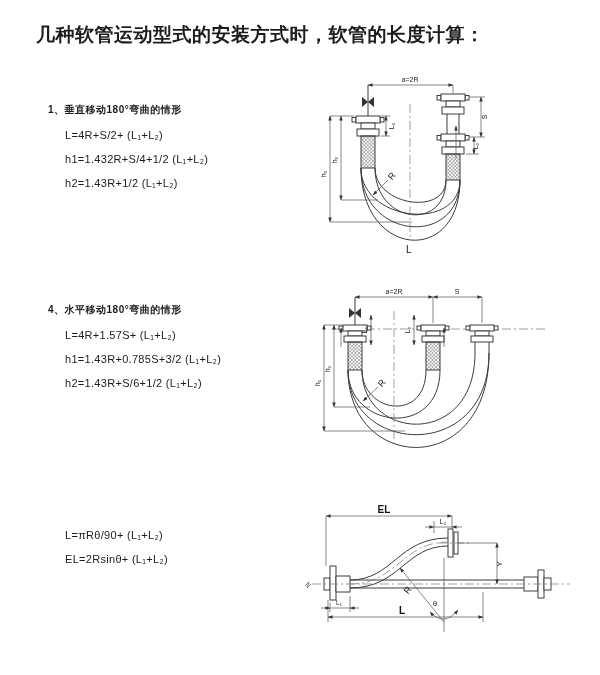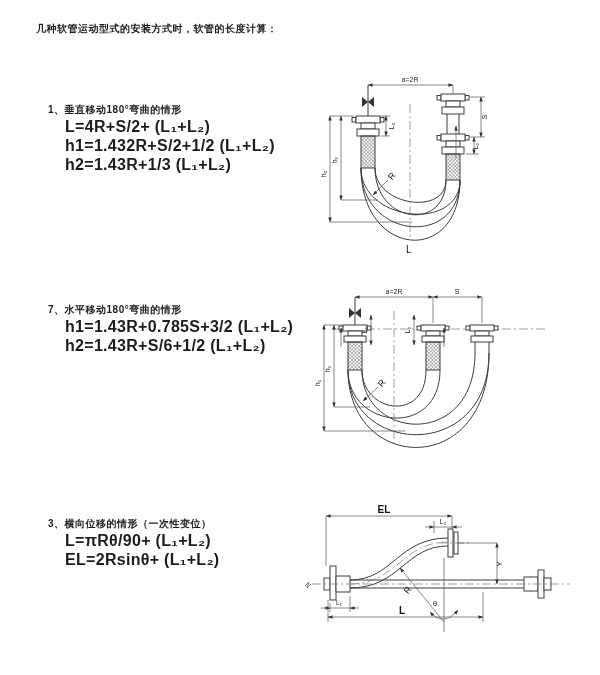--- a/index.html
+++ b/index.html
@@ -2,26 +2,26 @@
 <html><head>
 <meta charset="utf-8">
 <style>
   html,body{margin:0;padding:0;}
   body{
     width:600px;height:675px;background:#ffffff;position:relative;
     font-family:"Liberation Sans","DejaVu Sans",sans-serif;color:#1c1c1c;
     overflow:hidden;
   }
   .page-title{
-    position:absolute;left:36px;top:22px;font-size:10px;font-weight:700;
+    position:absolute;left:36px;top:22px;font-size:19px;font-weight:700;
     letter-spacing:.5px;white-space:nowrap;
   }
   .sec{position:absolute;width:280px;}
   .sec-heading{font-size:10px;font-weight:700;letter-spacing:.5px;white-space:nowrap;}
-  .formula{font-size:16px;font-weight:700;padding-left:17px;margin-top:1px;
+  .formula{font-size:11px;font-weight:400;padding-left:17px;margin-top:12px;
     letter-spacing:.3px;white-space:nowrap;}
   .sec1{left:48px;top:103px;}
   .sec2{left:48px;top:303px;}
   .sec3{left:48px;top:517px;}
   svg.diag{position:absolute;}
   .d1{left:310px;top:70px;}
   .d2{left:310px;top:283px;}
   .d3{left:298px;top:500px;}
   
   .ln{stroke:#3c3c3c;stroke-width:1;fill:none;}
@@ -33,32 +33,32 @@
   .tri{fill:#333;}
 </style>
 </head>
 <body>
 
 <div class="page-title">几种软管运动型式的安装方式时，软管的长度计算：</div>
 
 <div class="sec sec1">
   <div class="sec-heading">1、垂直移动180°弯曲的情形</div>
   <div class="formula">L=4R+S/2+ (L₁+L₂)</div>
-  <div class="formula">h1=1.432R+S/2+1/2 (L₁+L₂)</div>
-  <div class="formula">h2=1.43R+1/3 (L₁+L₂)</div>
+  <div class="formula">h1=1.432R+S/4+1/2 (L₁+L₂)</div>
+  <div class="formula">h2=1.43R+1/2 (L₁+L₂)</div>
 </div>
 
 <div class="sec sec2">
-  <div class="sec-heading">7、水平移动180°弯曲的情形</div>
+  <div class="sec-heading">4、水平移动180°弯曲的情形</div>
+  <div class="formula">L=4R+1.57S+ (L₁+L₂)</div>
   <div class="formula">h1=1.43R+0.785S+3/2 (L₁+L₂)</div>
   <div class="formula">h2=1.43R+S/6+1/2 (L₁+L₂)</div>
 </div>
 
 <div class="sec sec3">
-  <div class="sec-heading">3、横向位移的情形（一次性变位）</div>
   <div class="formula">L=πRθ/90+ (L₁+L₂)</div>
   <div class="formula">EL=2Rsinθ+ (L₁+L₂)</div>
 </div>
 
 <svg class="diag d1" width="290" height="195" viewBox="0 0 290 195">
   <defs>
     <pattern id="hx1" width="3.5" height="3.5" patternUnits="userSpaceOnUse">
       <path d="M0,0 L3.5,3.5 M3.5,0 L0,3.5" stroke="#666" stroke-width=".5"></path>
     </pattern>
     <marker id="ar1" markerWidth="7" markerHeight="5" refX="6.5" refY="2.5" orient="auto-start-reverse">

